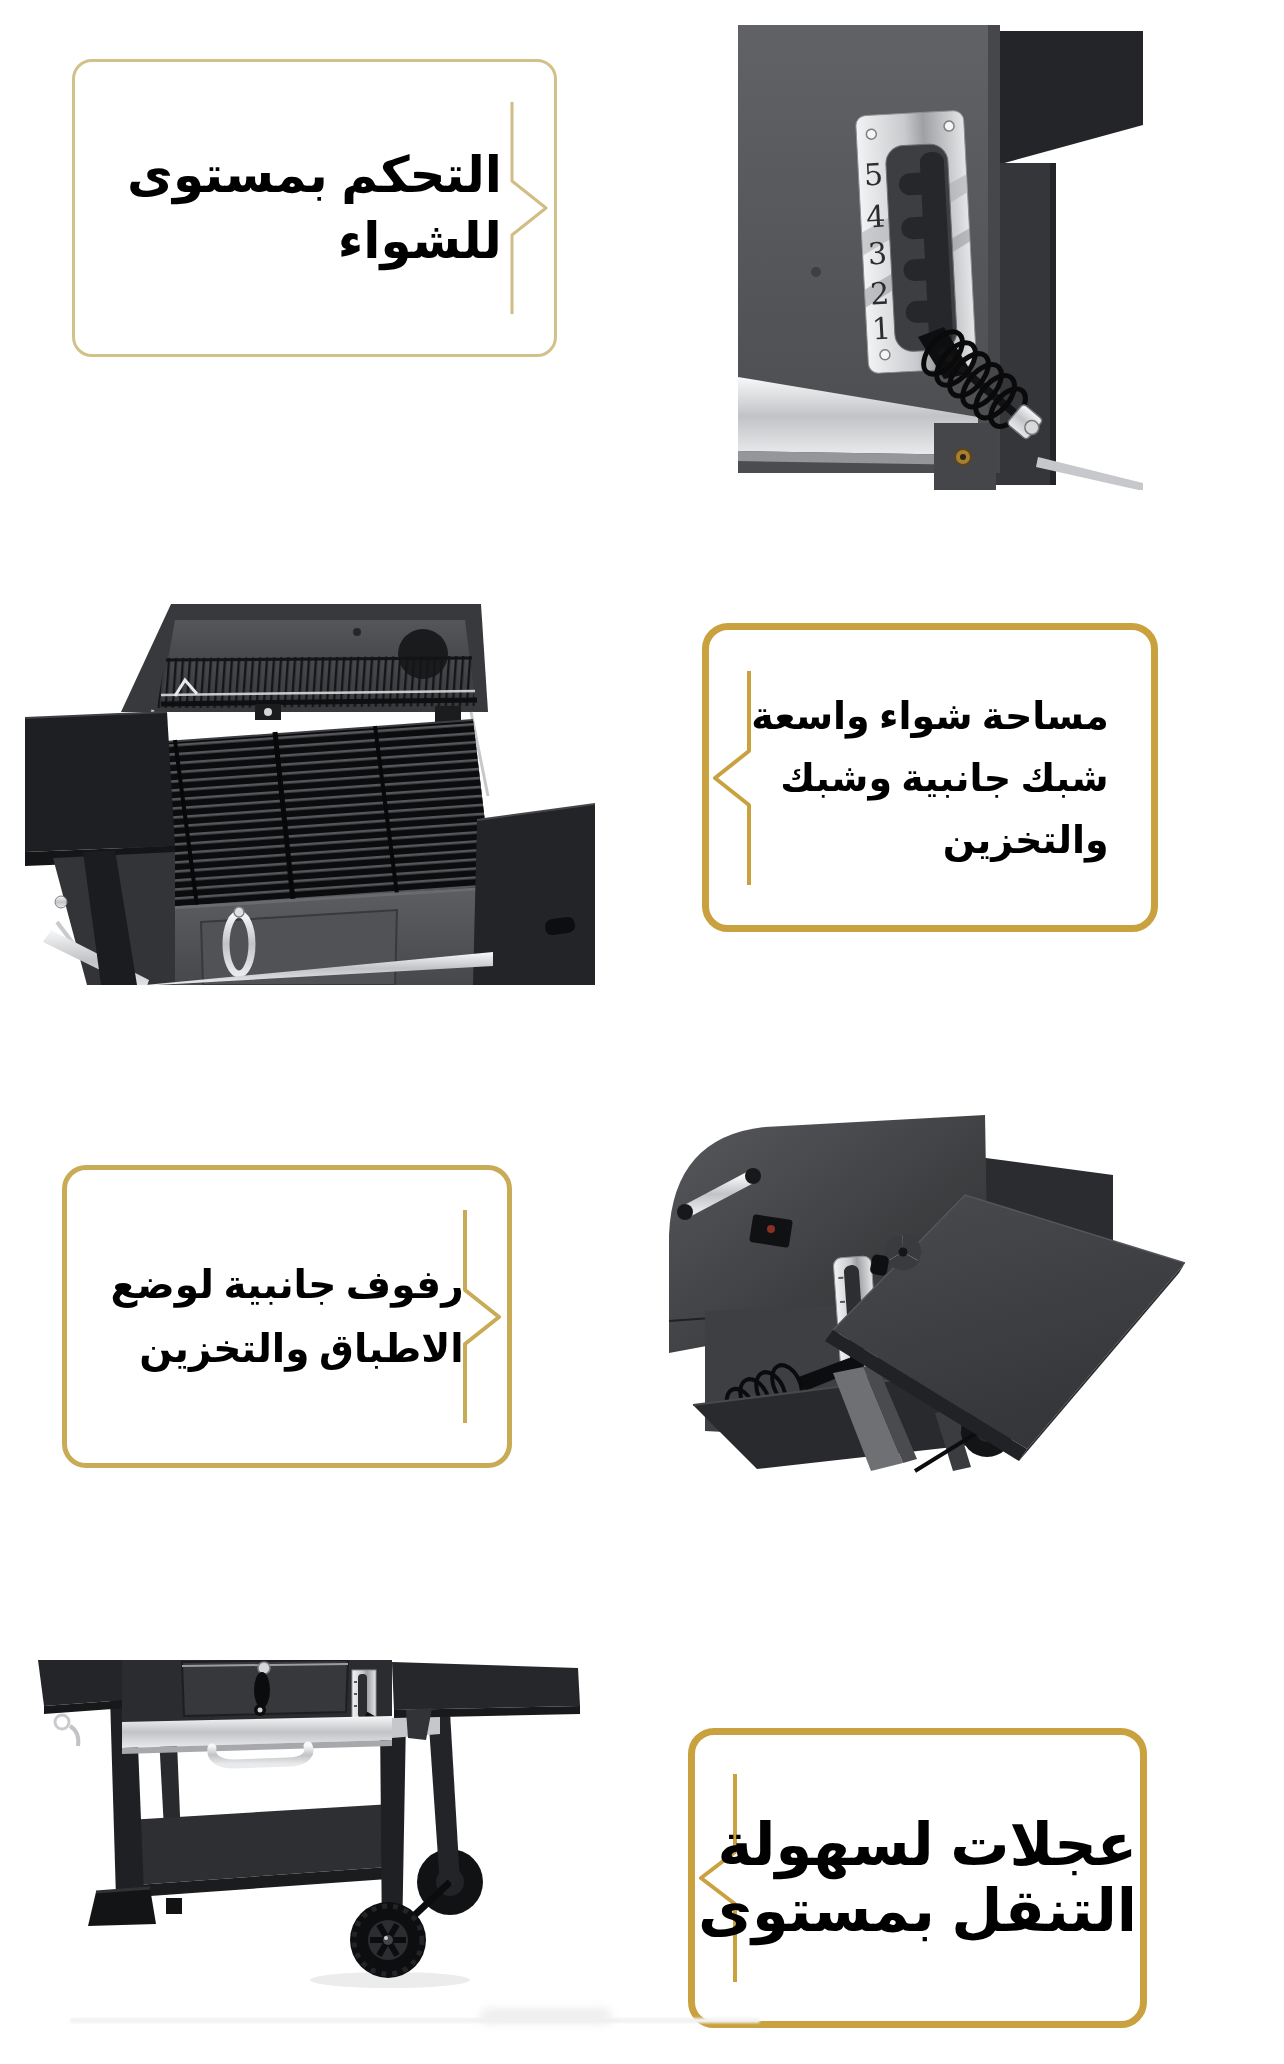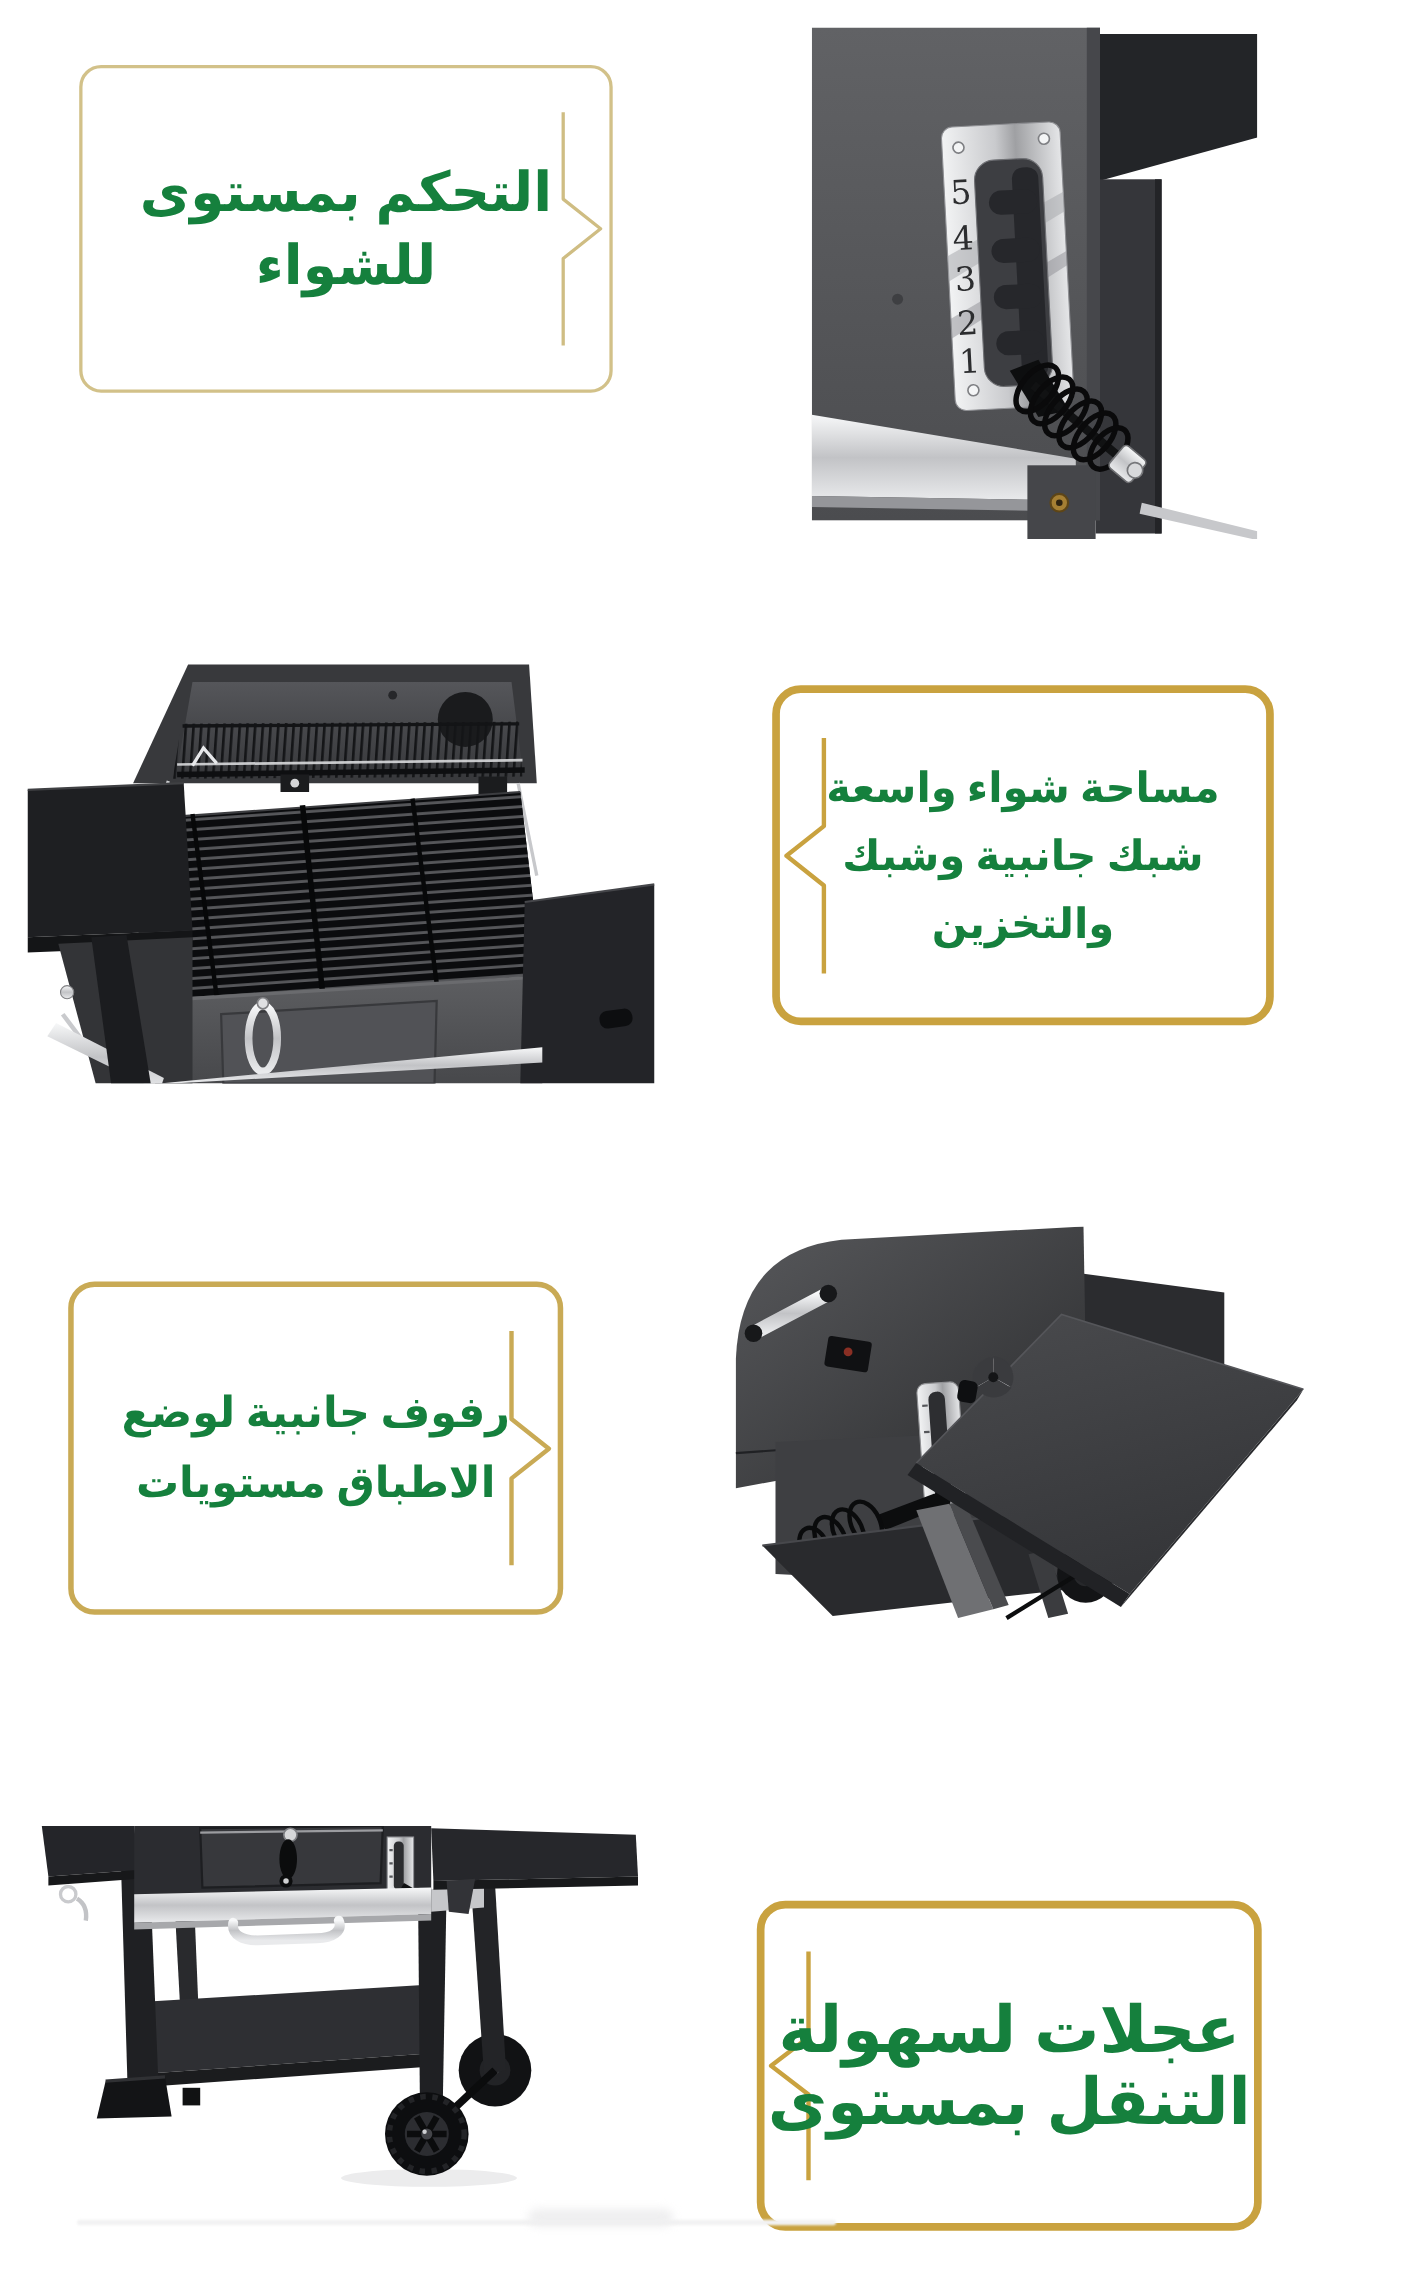--- a/index.html
+++ b/index.html
@@ -4,21 +4,21 @@
 <style>
   html,body{margin:0;padding:0;background:#ffffff;}
   body{font-family:"DejaVu Sans",sans-serif;}
   .canvas{position:relative;width:1284px;height:2064px;background:#ffffff;overflow:hidden;}
   .bubble{position:absolute;box-sizing:border-box;background:#ffffff;border-style:solid;
           display:flex;align-items:center;justify-content:center;}
   .b1{left:72px;top:59px;width:485px;height:298px;border-width:3px;border-color:#d2c189;border-radius:20px;}
   .b2{left:702px;top:623px;width:456px;height:309px;border-width:7px;border-color:#c9a23f;border-radius:26px;}
   .b3{left:62px;top:1165px;width:450px;height:303px;border-width:5px;border-color:#c9aa55;border-radius:24px;}
   .b4{left:688px;top:1728px;width:459px;height:300px;border-width:7px;border-color:#c9a23f;border-radius:26px;}
-  .txt{direction:rtl;text-align:center;font-weight:bold;color:#15803d;word-spacing:-4px;position:relative;z-index:2;}
+  .txt{direction:rtl;text-align:right;font-weight:bold;color:#000000;word-spacing:-4px;position:relative;z-index:2;}
   .b1 .txt{font-size:50px;line-height:66px;}
   .b2 .txt{font-size:38px;line-height:62px;}
   .b3 .txt{font-size:39px;line-height:64px;}
   .b4 .txt{font-size:59px;line-height:66px;}
   .pointer{position:absolute;top:0;height:100%;z-index:1;}
   .pointer.pright{right:0;}
   .pointer.pleft{left:0;}
   .photo{position:absolute;}
   .floor-shadow{position:absolute;left:70px;top:2018px;width:690px;height:5px;background:#f2f2f3;border-radius:3px;filter:blur(1px);}
   .floor-shadow2{position:absolute;left:480px;top:2008px;width:132px;height:16px;background:#efeff0;border-radius:8px;filter:blur(4px);}
@@ -205,21 +205,21 @@
       <div>والتخزين</div>
     </div>
   </div>
 
   <div class="bubble b3">
     <svg class="pointer pright" width="54" height="293" viewBox="0 0 54 293">
       <path d="M12,40 V120 L46,147 L12,174 V253" fill="none" stroke="#c9aa55" stroke-width="4" stroke-linejoin="round"></path>
     </svg>
     <div class="txt">
       <div>رفوف جانبية لوضع</div>
-      <div>الاطباق مستويات</div>
+      <div>الاطباق والتخزين</div>
     </div>
   </div>
 
   <svg class="photo" style="left:665px;top:1115px" width="565" height="360" viewBox="0 0 565 360">
     <rect width="565" height="360" fill="#ffffff"></rect>
     <polygon points="238,32 448,60 448,152 238,132" fill="#2b2c2f"></polygon>
     <polygon points="262,70 300,78 296,104 258,96" fill="#161719"></polygon>
     <polygon points="310,84 340,92 336,116 306,108" fill="#161719"></polygon>
     <g>
       <path d="M4,238 L4,120 Q8,22 100,12 L320,0 L322,118 Q322,166 262,190 L4,238 Z" fill="url(#gDome)"></path>

